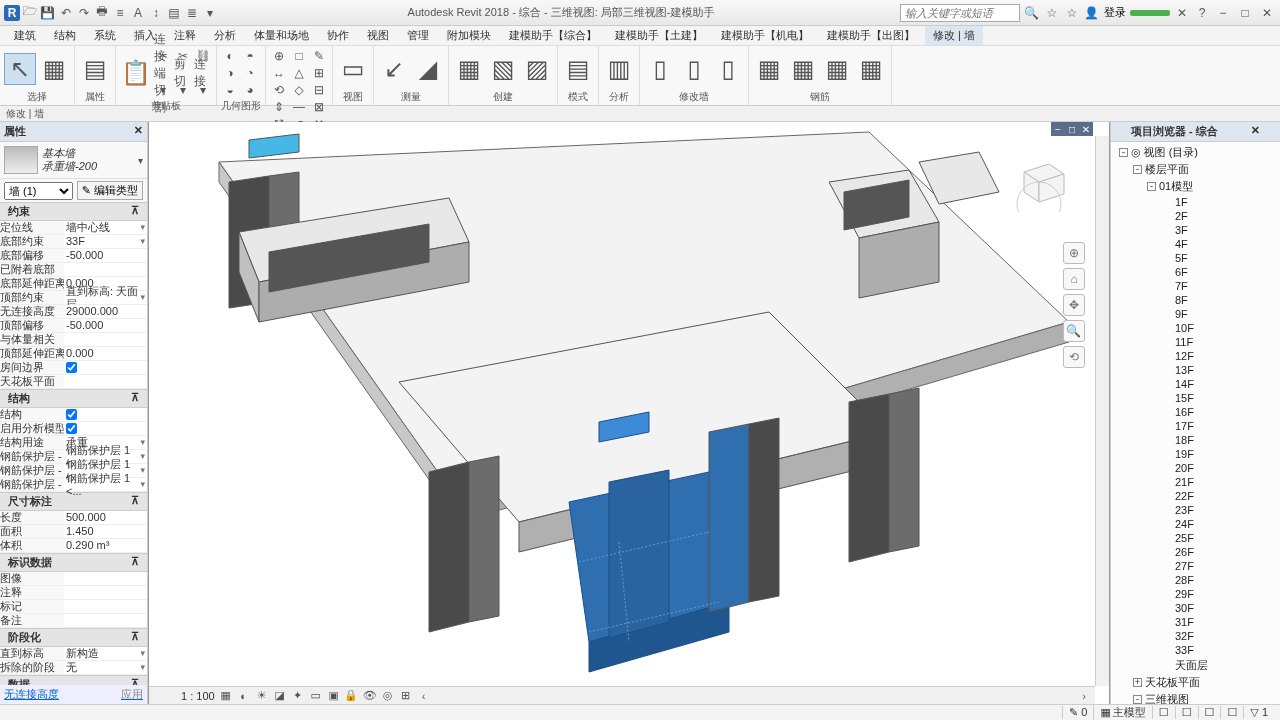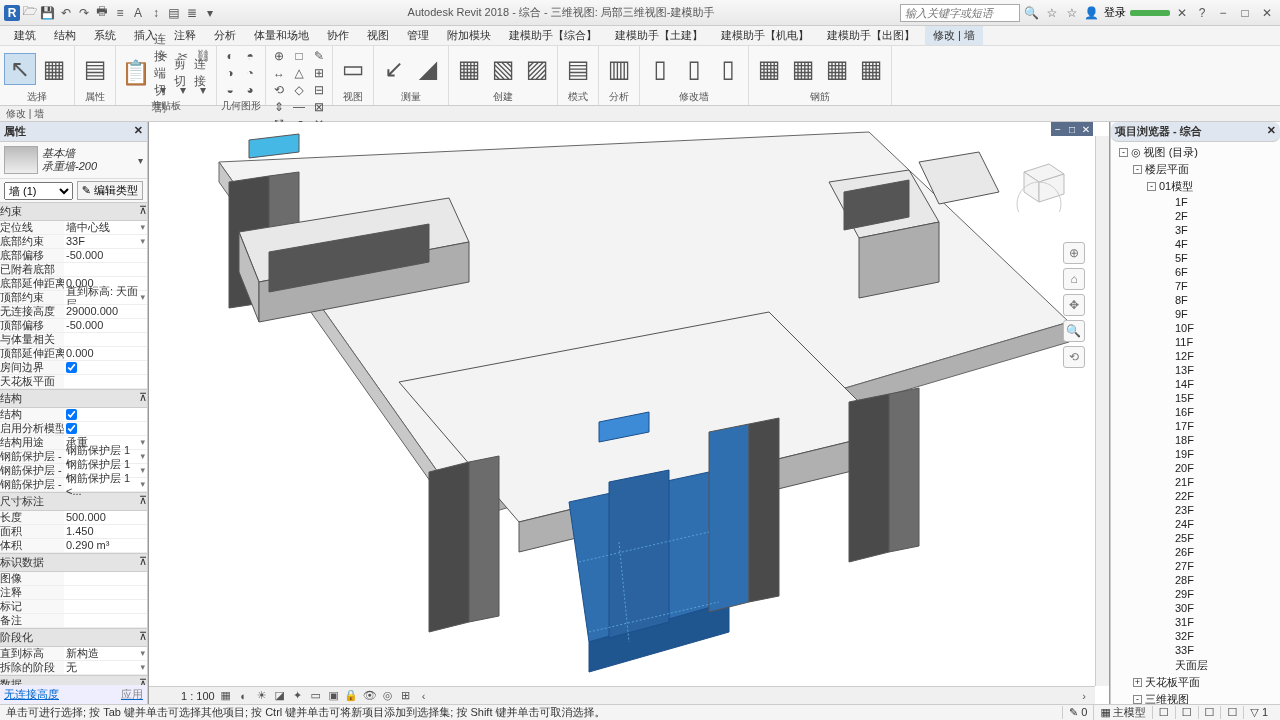--- a/index.html
+++ b/index.html
@@ -41,21 +41,21 @@
 .panel-left .panel-title { background: #e0e6ef; padding: 2px 4px; font-weight: bold; color: #333; border-bottom: 1px solid #ccc; display: flex; justify-content: space-between; }
 .panel-left .panel-title .close { cursor: pointer; }
 .type-sel { display: flex; align-items: center; padding: 4px; gap: 4px; border-bottom: 1px solid #ddd; }
 .type-sel .thumb { width: 34px; height: 28px; background: linear-gradient(#bbb,#eee); border: 1px solid #aaa; }
 .type-sel .names { flex: 1; color: #333; line-height: 13px; font-style: italic; }
 .type-sel .dd { font-size: 10px; color: #555; cursor: pointer; }
 .filter-row { display: flex; padding: 2px 4px; gap: 4px; align-items: center; }
 .filter-row select { flex: 1; height: 18px; font-size: 11px; }
 .filter-row .edit-type { font-size: 11px; cursor: pointer; padding: 1px 4px; border: 1px solid #aaa; background: #f4f4f4; }
 .prop-grid { flex: 1; overflow-y: auto; }
-.prop-section { background: #e4e4e4; padding: 1px 0; font-size: 11px; color: #333; display: flex; justify-content: space-between; border-top: 1px solid #ccc; border-bottom: 1px solid #ccc; }
+.prop-section { background: #e4e4e4; padding: 1px 8px; font-size: 11px; color: #333; display: flex; justify-content: space-between; border-top: 1px solid #ccc; border-bottom: 1px solid #ccc; font-weight: bold; }
 .prop-row { display: flex; font-size: 11px; border-bottom: 1px solid #eee; height: 14px; align-items: center; }
 .prop-row .k { width: 64px; color: #333; white-space: nowrap; overflow: hidden; }
 .prop-row .v { flex: 1; background: #fff; padding-left: 2px; color: #333; height: 13px; line-height: 13px; display: flex; align-items: center; gap: 2px; }
 .prop-row .v input[type=checkbox] { width: 11px; height: 11px; }
 .prop-row .v.combo { justify-content: space-between; padding-right: 2px; }
 .help-link { background: #eef; padding: 2px 4px; color: #06c; text-decoration: underline; cursor: pointer; display: flex; justify-content: space-between; }
 .help-link .apply { color: #888; text-decoration: none; }
 
 .viewport { flex: 1; background: #fff; position: relative; overflow: hidden; border-left: 1px solid #999; border-right: 1px solid #999; }
 .view-scroll-v { position: absolute; right: 0; top: 14px; bottom: 18px; width: 14px; background: #f0f0f0; border-left: 1px solid #ccc; }
@@ -65,21 +65,21 @@
 .view-win-ctrl { position: absolute; right: 16px; top: 0; display: flex; gap: 0; }
 .view-win-ctrl span { width: 14px; height: 14px; background: #5a6d8a; color: #fff; display: inline-flex; align-items: center; justify-content: center; font-size: 10px; cursor: pointer; }
 
 
 .drawing { position: absolute; inset: 0; }
 .nav-cube { position: absolute; top: 30px; right: 40px; width: 60px; height: 60px; }
 .nav-wheel { position: absolute; top: 120px; right: 20px; width: 30px; display:flex; flex-direction:column; gap:4px; align-items:center;}
 .nav-wheel span { width:22px; height:22px; border:1px solid #bbb; background:#f8f8f8; display:flex; align-items:center; justify-content:center; border-radius:3px; color:#777; font-size:12px; cursor:pointer;}
 
 .panel-right { width: 170px; background: #fcfcfc; border-left: 1px solid #ccc; display: flex; flex-direction: column; }
-.panel-right .panel-title { background: #e0e6ef; padding: 2px 4px; font-weight: bold; color: #333; border-bottom: 1px solid #ccc; display: flex; justify-content: space-between; border-radius: 7px; }
+.panel-right .panel-title { background: #e0e6ef; padding: 2px 20px; font-weight: bold; color: #333; border-bottom: 1px solid #ccc; display: flex; justify-content: space-between; }
 .tree { flex: 1; overflow-y: auto; padding: 2px 0; }
 .tree-item { padding: 1px 0 1px 4px; white-space: nowrap; color: #222; cursor: pointer; display: flex; align-items: center; gap: 3px; }
 .tree-item .exp { width: 9px; height: 9px; border: 1px solid #888; display: inline-flex; align-items: center; justify-content: center; font-size: 9px; line-height: 7px; }
 .tree-item.l1 { padding-left: 8px; }
 .tree-item.l2 { padding-left: 22px; }
 .tree-item.l3 { padding-left: 36px; }
 .tree-item.l4 { padding-left: 50px; }
 
 
 .statusbar { position: absolute; bottom: 0; left: 0; right: 0; height: 16px; background: #f4f4f4; border-top: 1px solid #ccc; display: flex; align-items: center; padding: 0 6px; font-size: 11px; color: #333; }
@@ -722,21 +722,20 @@
         </div>
         <div class="tree-item l2">
           <span class="exp">-</span>
           <span>三维视图</span>
         </div>
       </div>
   </div>
 </div>
 
 <div class="statusbar">
-  <span>单击可进行选择; 按 Tab 键并单击可选择其他项目; 按 Ctrl 键并单击可将新项目添加到选择集; 按 Shift 键并单击可取消选择。</span>
   <span class="spacer"></span>
   <span class="sb-item">✎ 0</span>
   <span class="sb-item">▦ <span>主模型</span></span>
   <span class="sb-item">☐</span>
   <span class="sb-item">☐</span>
   <span class="sb-item">☐</span>
   <span class="sb-item">☐</span>
   <span class="sb-item">▽ 1</span>
 </div>
 

